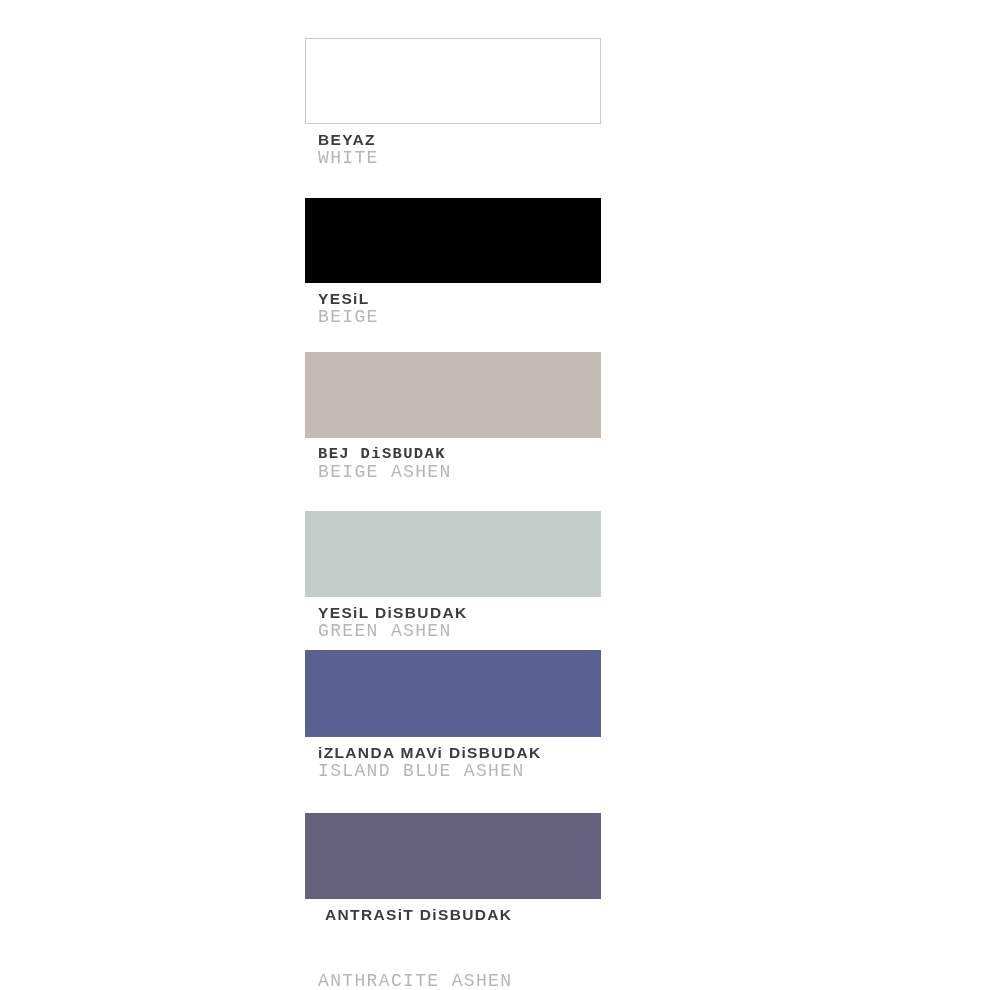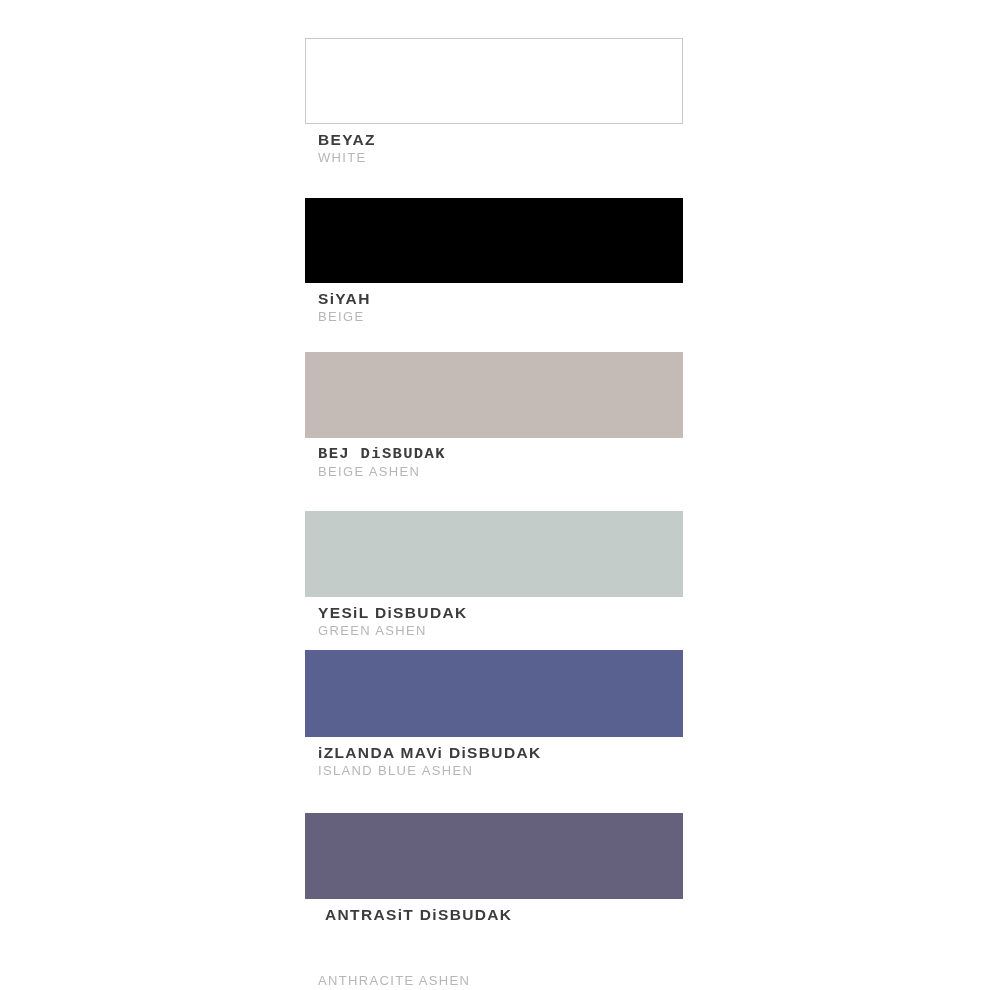--- a/index.html
+++ b/index.html
@@ -18,21 +18,21 @@
   #palette {
     position: relative;
     width: 990px;
     height: 990px;
     background: #ffffff;
   }
 
   .swatch-group {
     position: absolute;
     left: 305px;
-    width: 378px;
+    width: 296px;
   }
 
   .swatch-chip {
     width: 100%;
     box-sizing: border-box;
     display: block;
   }
 
   .swatch-chip.bordered {
     border: 1px solid #c9c9c9;
@@ -46,44 +46,45 @@
   .label-tr {
     font-size: 15.5px;
     font-weight: bold;
     letter-spacing: 1.35px;
     color: #3c3c3c;
     line-height: 18px;
     white-space: nowrap;
   }
 
   .label-en {
-    font-size: 13px;
+    font-size: 18px;
     font-weight: normal;
     letter-spacing: 1.35px;
     color: #b6b6b6;
     line-height: 18px;
     white-space: nowrap;
+    font-family: Liberation Mono, monospace;
   }
 </style>
 </head>
 <body>
 
 <div id="palette">
 
 <div class="swatch-group" style="top: 38px;">
       <div class="swatch-chip bordered" style="height: 86px; background: rgb(255, 255, 255); border-color: rgb(201, 201, 201);"></div>
       <div class="swatch-labels">
         <div class="label-tr" style="color: rgb(60, 60, 60);">BEYAZ</div>
         <div class="label-en" style="color: rgb(182, 182, 182);">WHITE</div>
       </div>
     </div>
     <div class="swatch-group" style="top: 198px;">
       <div class="swatch-chip" style="height: 85px; background: rgb(0, 0, 0);"></div>
       <div class="swatch-labels">
-        <div class="label-tr" style="color: rgb(60, 60, 60);">SiYAH</div>
+        <div class="label-tr" style="color: rgb(60, 60, 60);">YESiL</div>
         <div class="label-en" style="color: rgb(182, 182, 182);">BEIGE</div>
       </div>
     </div>
     <div class="swatch-group" style="top: 352px;">
       <div class="swatch-chip" style="height: 86px; background: rgb(196, 187, 182);"></div>
       <div class="swatch-labels">
         <div class="label-tr" style="color: rgb(60, 60, 60); font-family: Liberation Mono, monospace;">BEJ DiSBUDAK</div>
         <div class="label-en" style="color: rgb(182, 182, 182);">BEIGE ASHEN</div>
       </div>
     </div>

